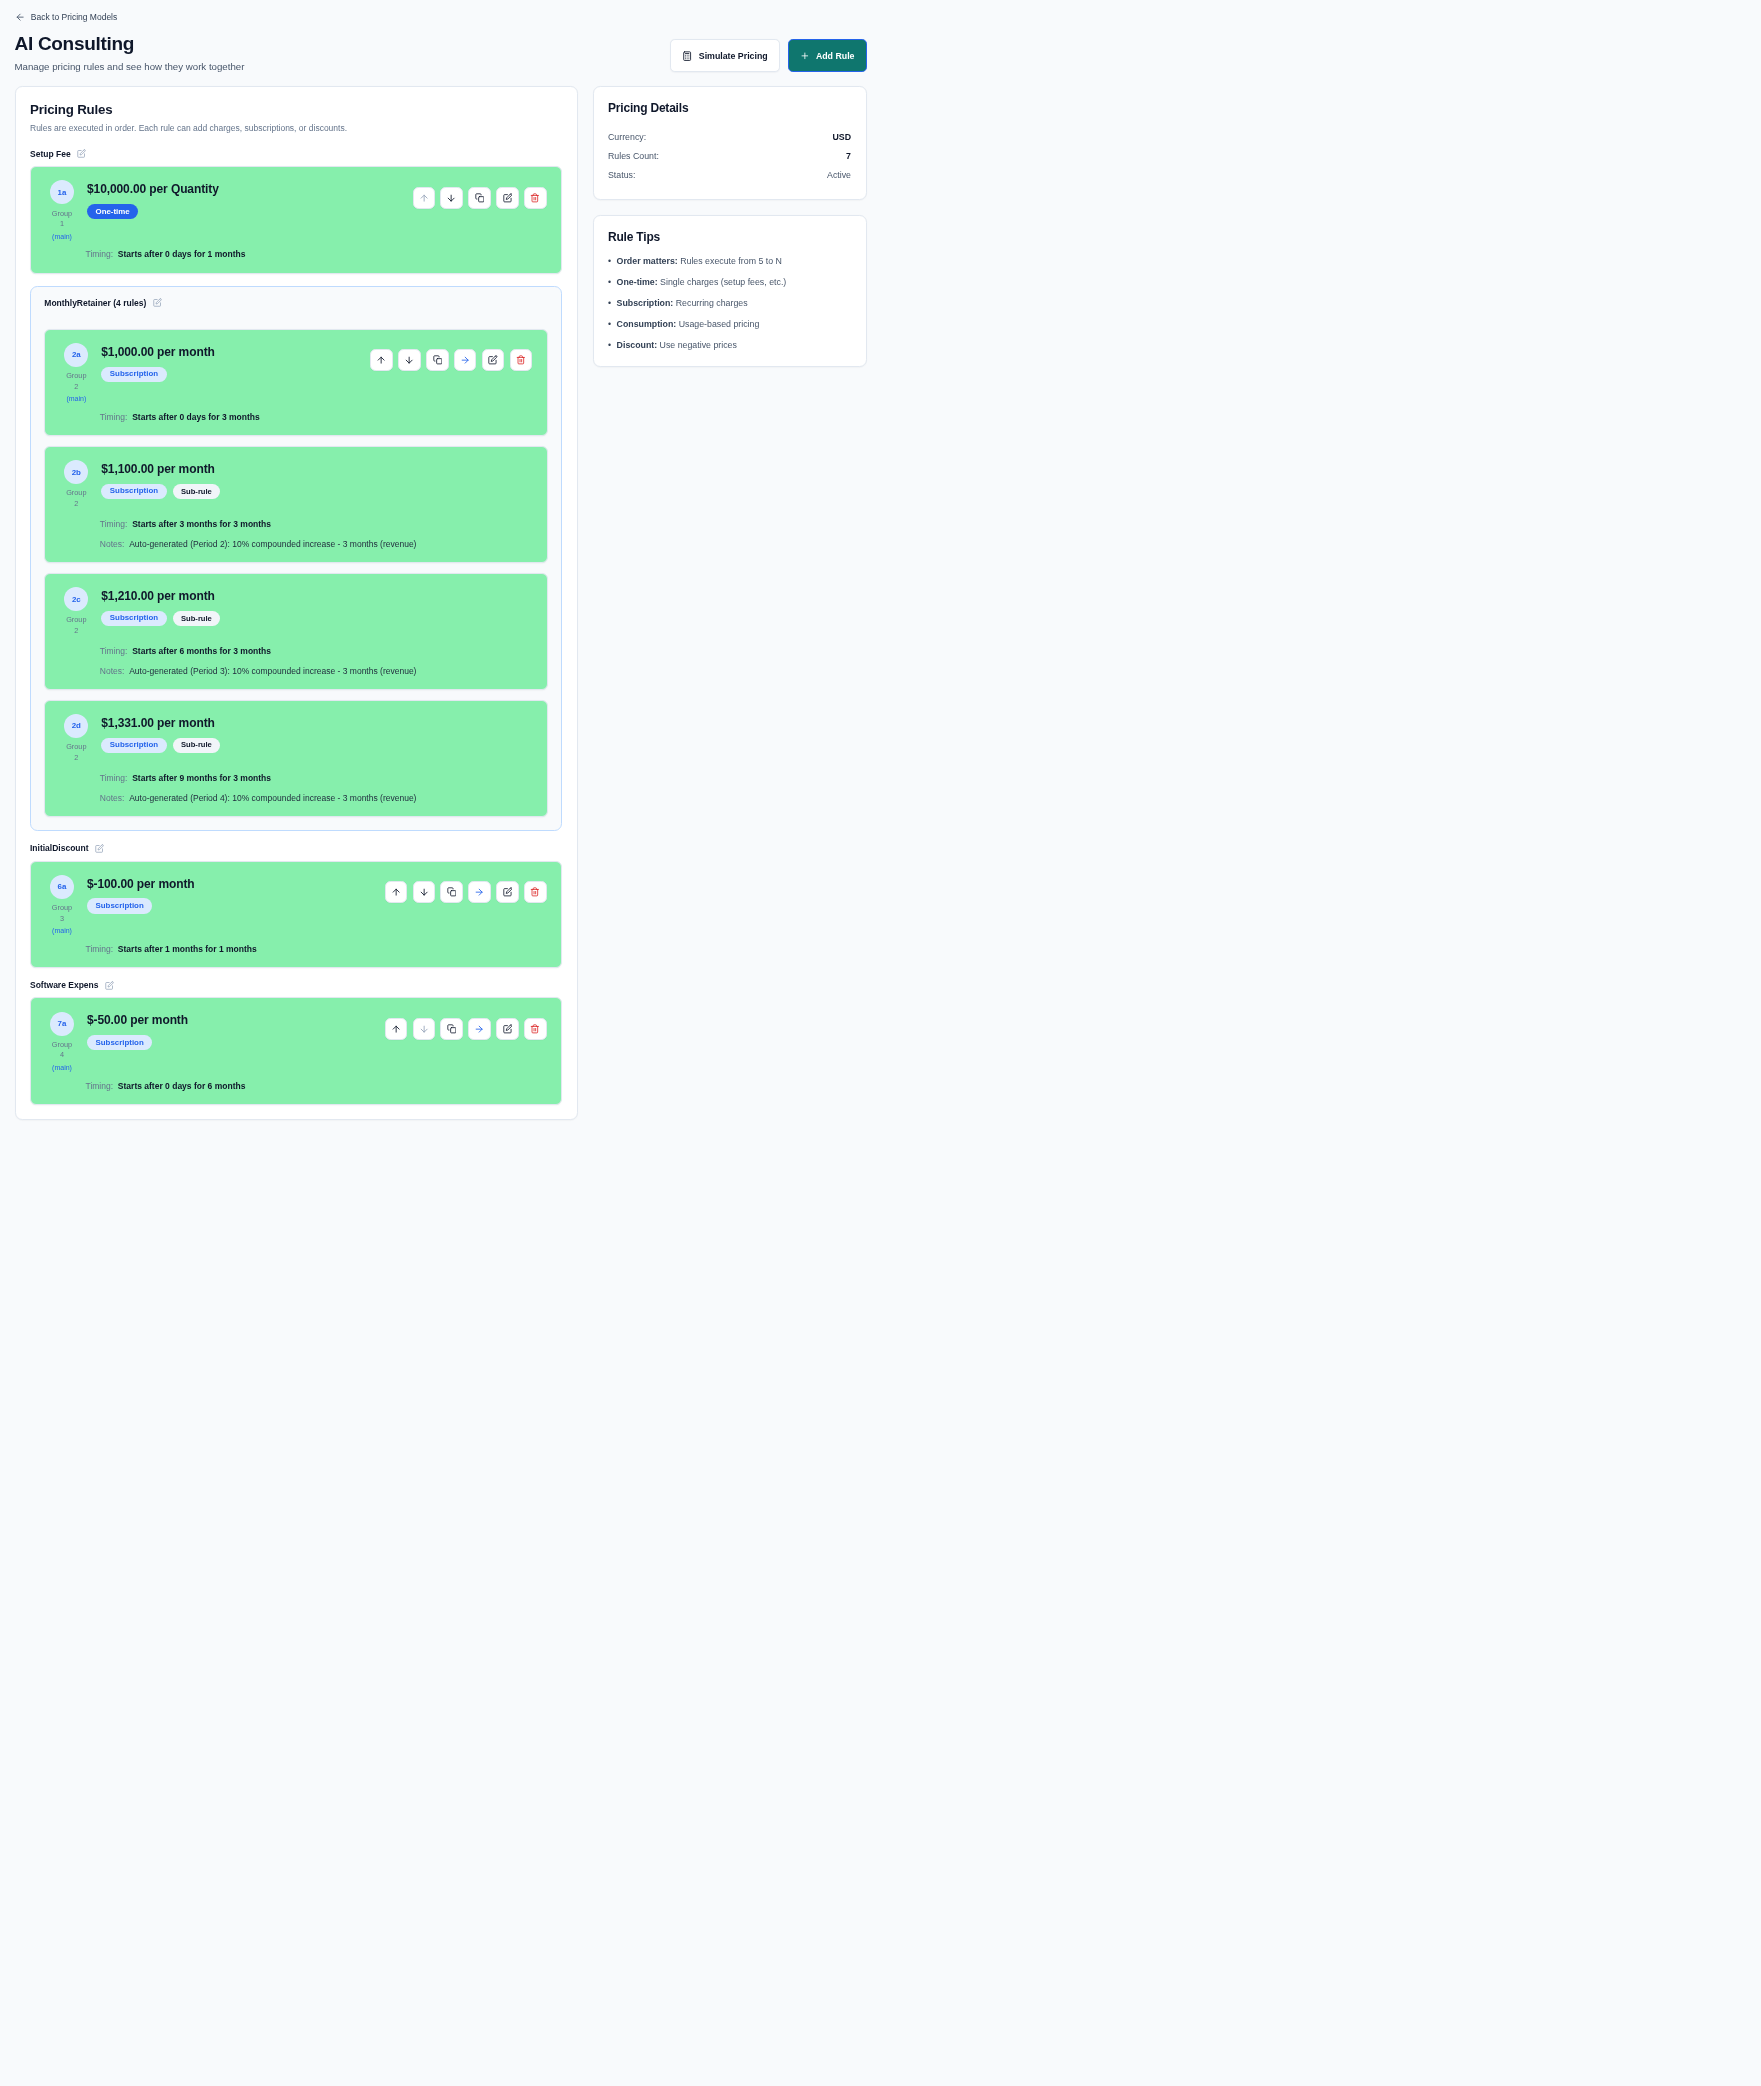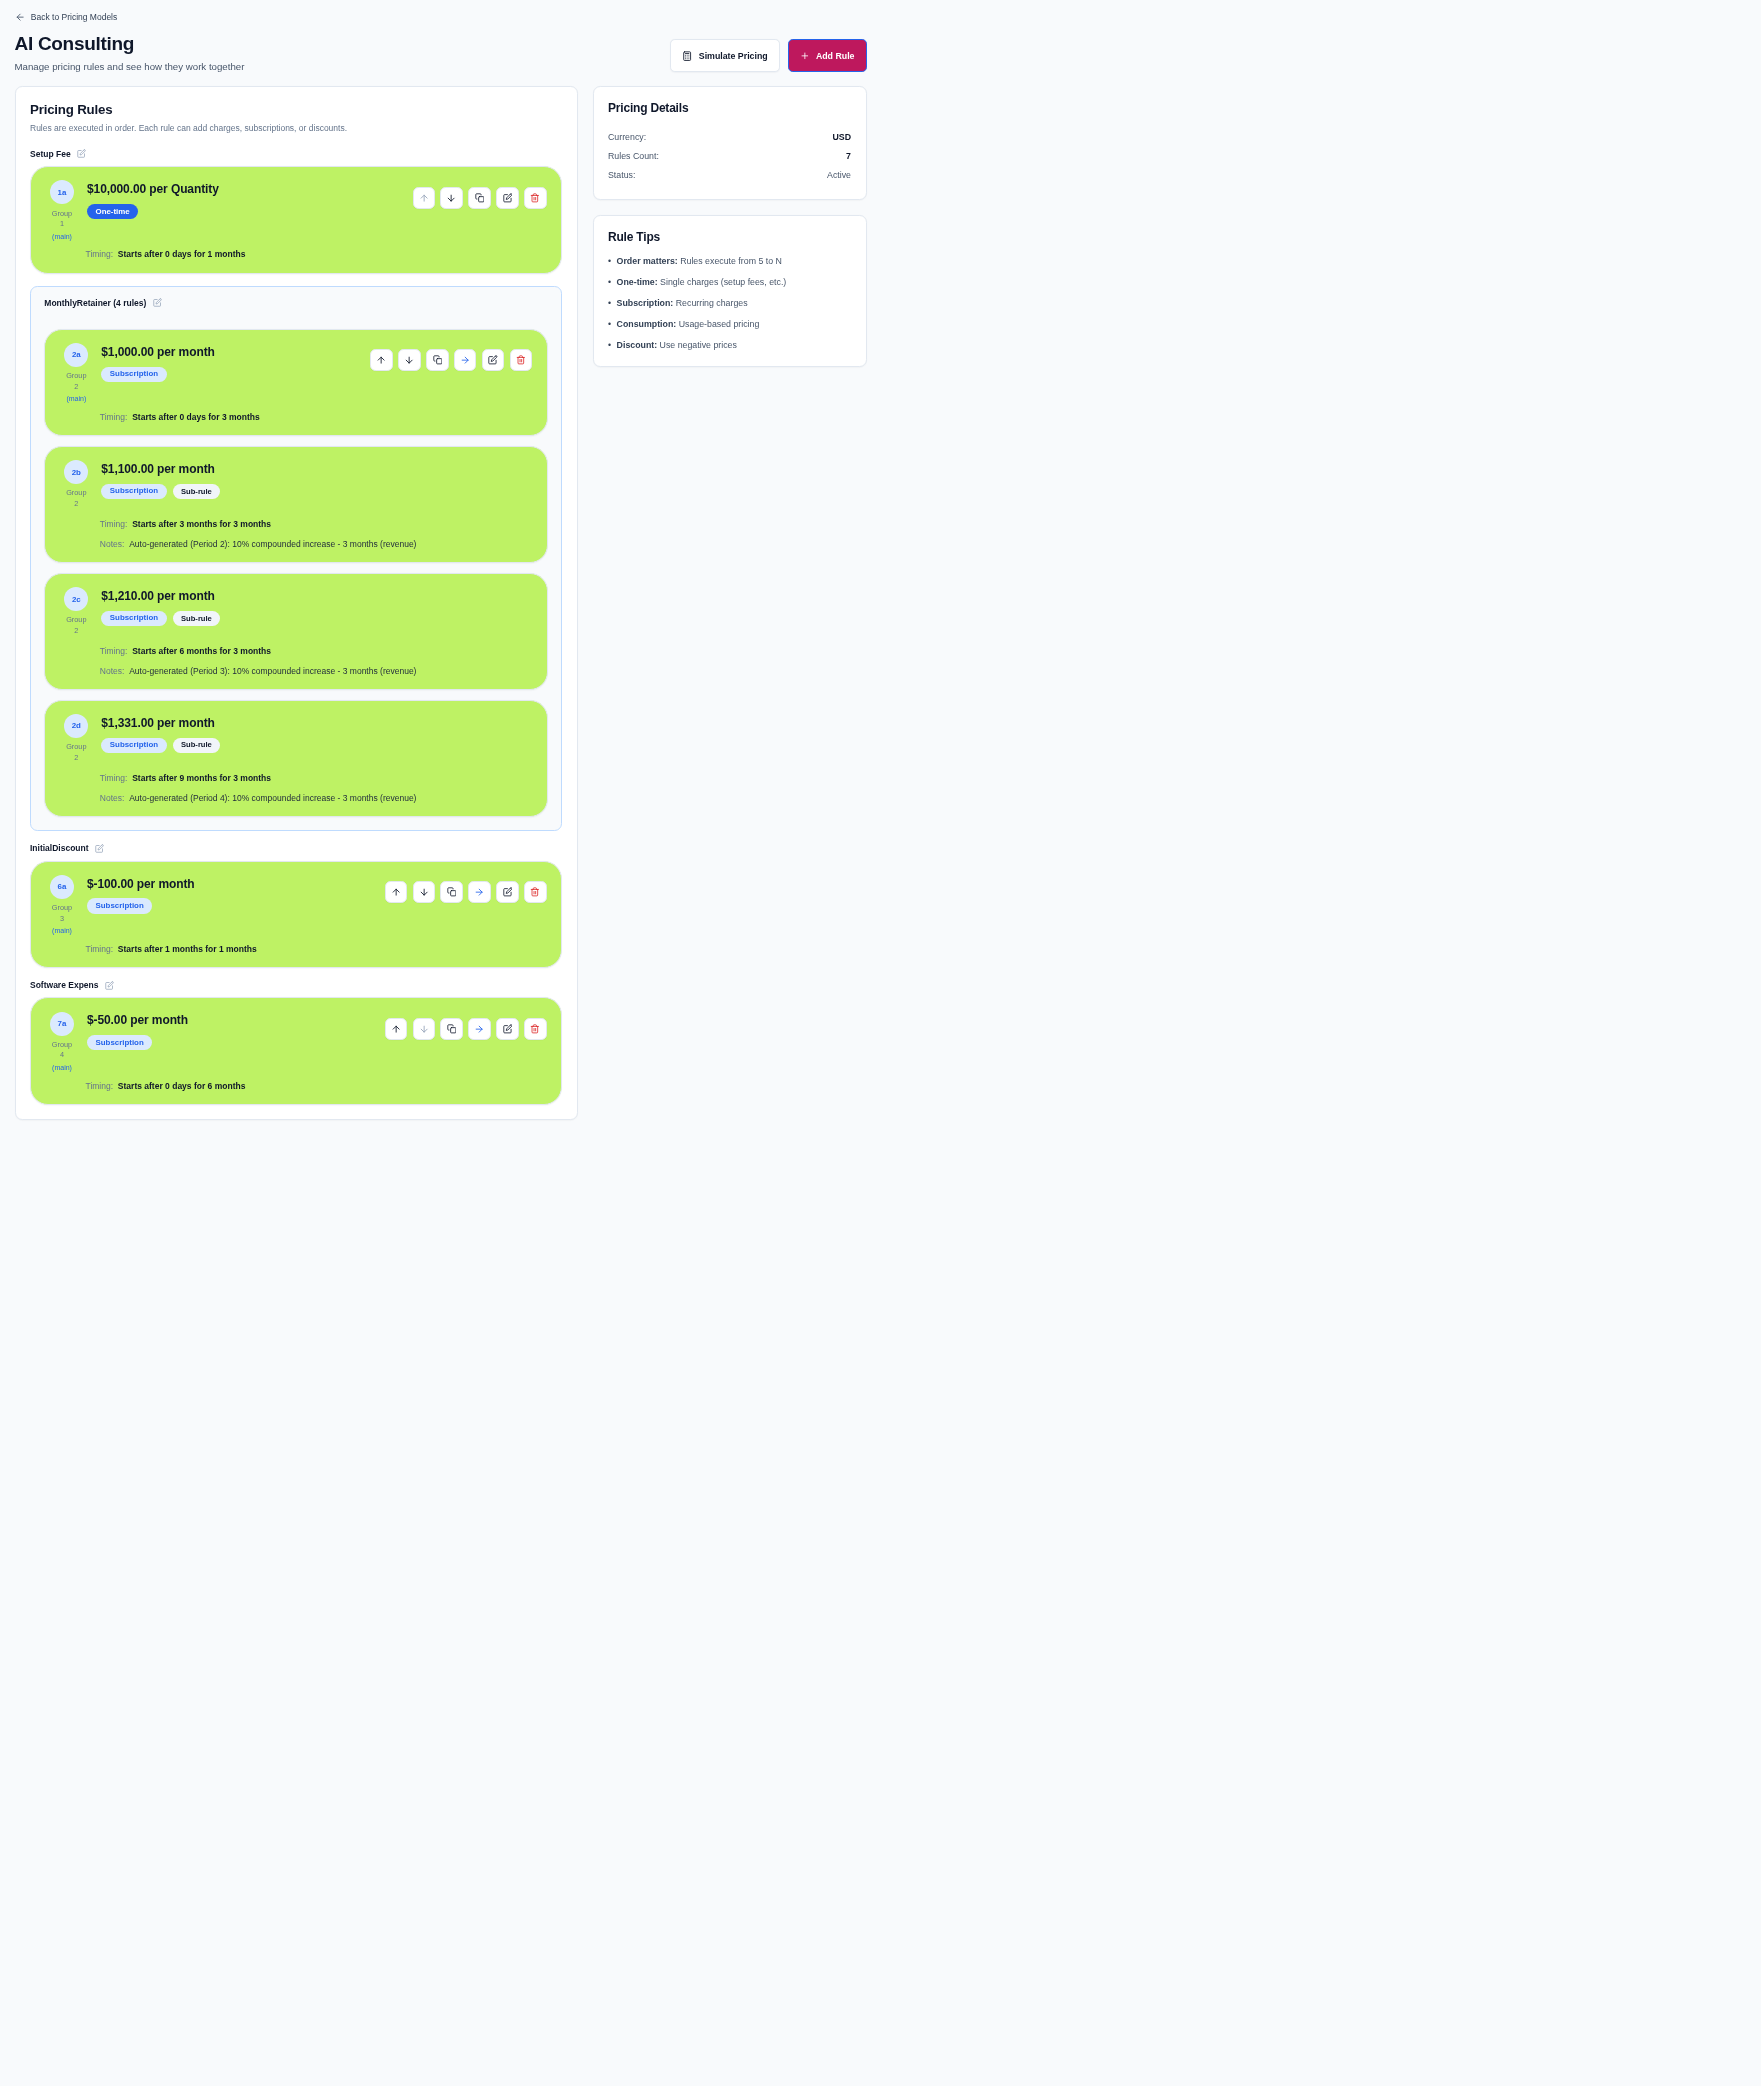--- a/index.html
+++ b/index.html
@@ -14,37 +14,37 @@
 
   
   .back-link{display:inline-flex;align-items:center;gap:6px;color:#334155;font-size:8.5px;cursor:pointer;margin-bottom:9.7px;}
   .back-link svg{color:#475569;}
   .header-row{display:flex;justify-content:space-between;align-items:flex-start;}
   .page-title{font-size:19px;font-weight:800;letter-spacing:-0.3px;margin:1.2px 0 5.5px;color:#0f172a;}
   .page-subtitle{font-size:9.7px;color:#475569;}
   .header-buttons{display:flex;gap:8.5px;margin-top:7.3px;}
   .btn{display:inline-flex;align-items:center;gap:6px;font-size:8.8px;font-weight:600;border-radius:4.8px;padding:0 11px;height:33px;cursor:pointer;box-sizing:border-box;}
   .btn-secondary{background:#ffffff;border:0.6px solid #e2e8f0;color:#0f172a;box-shadow:0 0.6px 1.2px rgba(15,23,42,.04);}
-  .btn-primary{background:#be185d;border:0.6px solid #2563eb;color:#ffffff;}
+  .btn-primary{background:#0f766e;border:0.6px solid #2563eb;color:#ffffff;}
 
   
   .main{display:flex;gap:15px;margin-top:13.3px;align-items:flex-start;}
   .left-panel{width:563px;box-sizing:border-box;background:#ffffff;border:0.6px solid #e2e8f0;border-radius:7.3px;padding:15.7px 14.5px 14.5px;box-shadow:0 0.6px 1.2px rgba(15,23,42,.03);}
   .right-col{flex:1;display:flex;flex-direction:column;gap:15px;}
   .side-card{background:#ffffff;border:0.6px solid #e2e8f0;border-radius:7.3px;padding:14.5px;box-shadow:0 0.6px 1.2px rgba(15,23,42,.03);}
 
   .panel-title{font-size:13.3px;font-weight:700;margin:0 0 6px;letter-spacing:-0.2px;}
   .panel-desc{font-size:8.5px;color:#64748b;margin-bottom:15.7px;}
 
   .section-label{display:flex;align-items:center;gap:6.7px;font-size:8.5px;font-weight:700;color:#0f172a;margin:12px 0 7.3px;}
   .section-label:first-of-type{margin-top:0;}
   .edit-mini{color:#94a3b8;display:inline-flex;cursor:pointer;}
 
   
-  .rule-card{background:#bef264;border:0.6px solid #e2e8f0;border-radius:18px;padding:12px 14.5px 13.3px;box-shadow:0 0.6px 1.2px rgba(15,23,42,.03);}
+  .rule-card{background:#86efac;border:0.6px solid #e2e8f0;border-radius:6px;padding:12px 14.5px 13.3px;box-shadow:0 0.6px 1.2px rgba(15,23,42,.03);}
   .group-box{border:0.9px solid #bfdbfe;background:#f8fafc;border-radius:7.3px;padding:11px 13.3px 13.3px;margin-bottom:12px;}
   .group-box .section-label{margin:0 0 21px;}
   .group-box .rule-card{margin-bottom:9.7px;}
   .group-box .rule-card:last-child{margin-bottom:0;}
 
   .rule-top{display:flex;align-items:flex-start;}
   .badge-col{width:33px;display:flex;flex-direction:column;align-items:center;margin-right:8.5px;flex-shrink:0;margin-top:1.2px;}
   .badge-circle{width:24px;height:24px;border-radius:50%;background:#dbeafe;color:#2563eb;font-weight:700;font-size:7.9px;display:flex;align-items:center;justify-content:center;margin-bottom:4.2px;}
   .group-label{font-size:7.3px;color:#64748b;text-align:center;line-height:1.45;}
   .main-tag{font-size:7px;color:#2563eb;margin-top:3px;}

